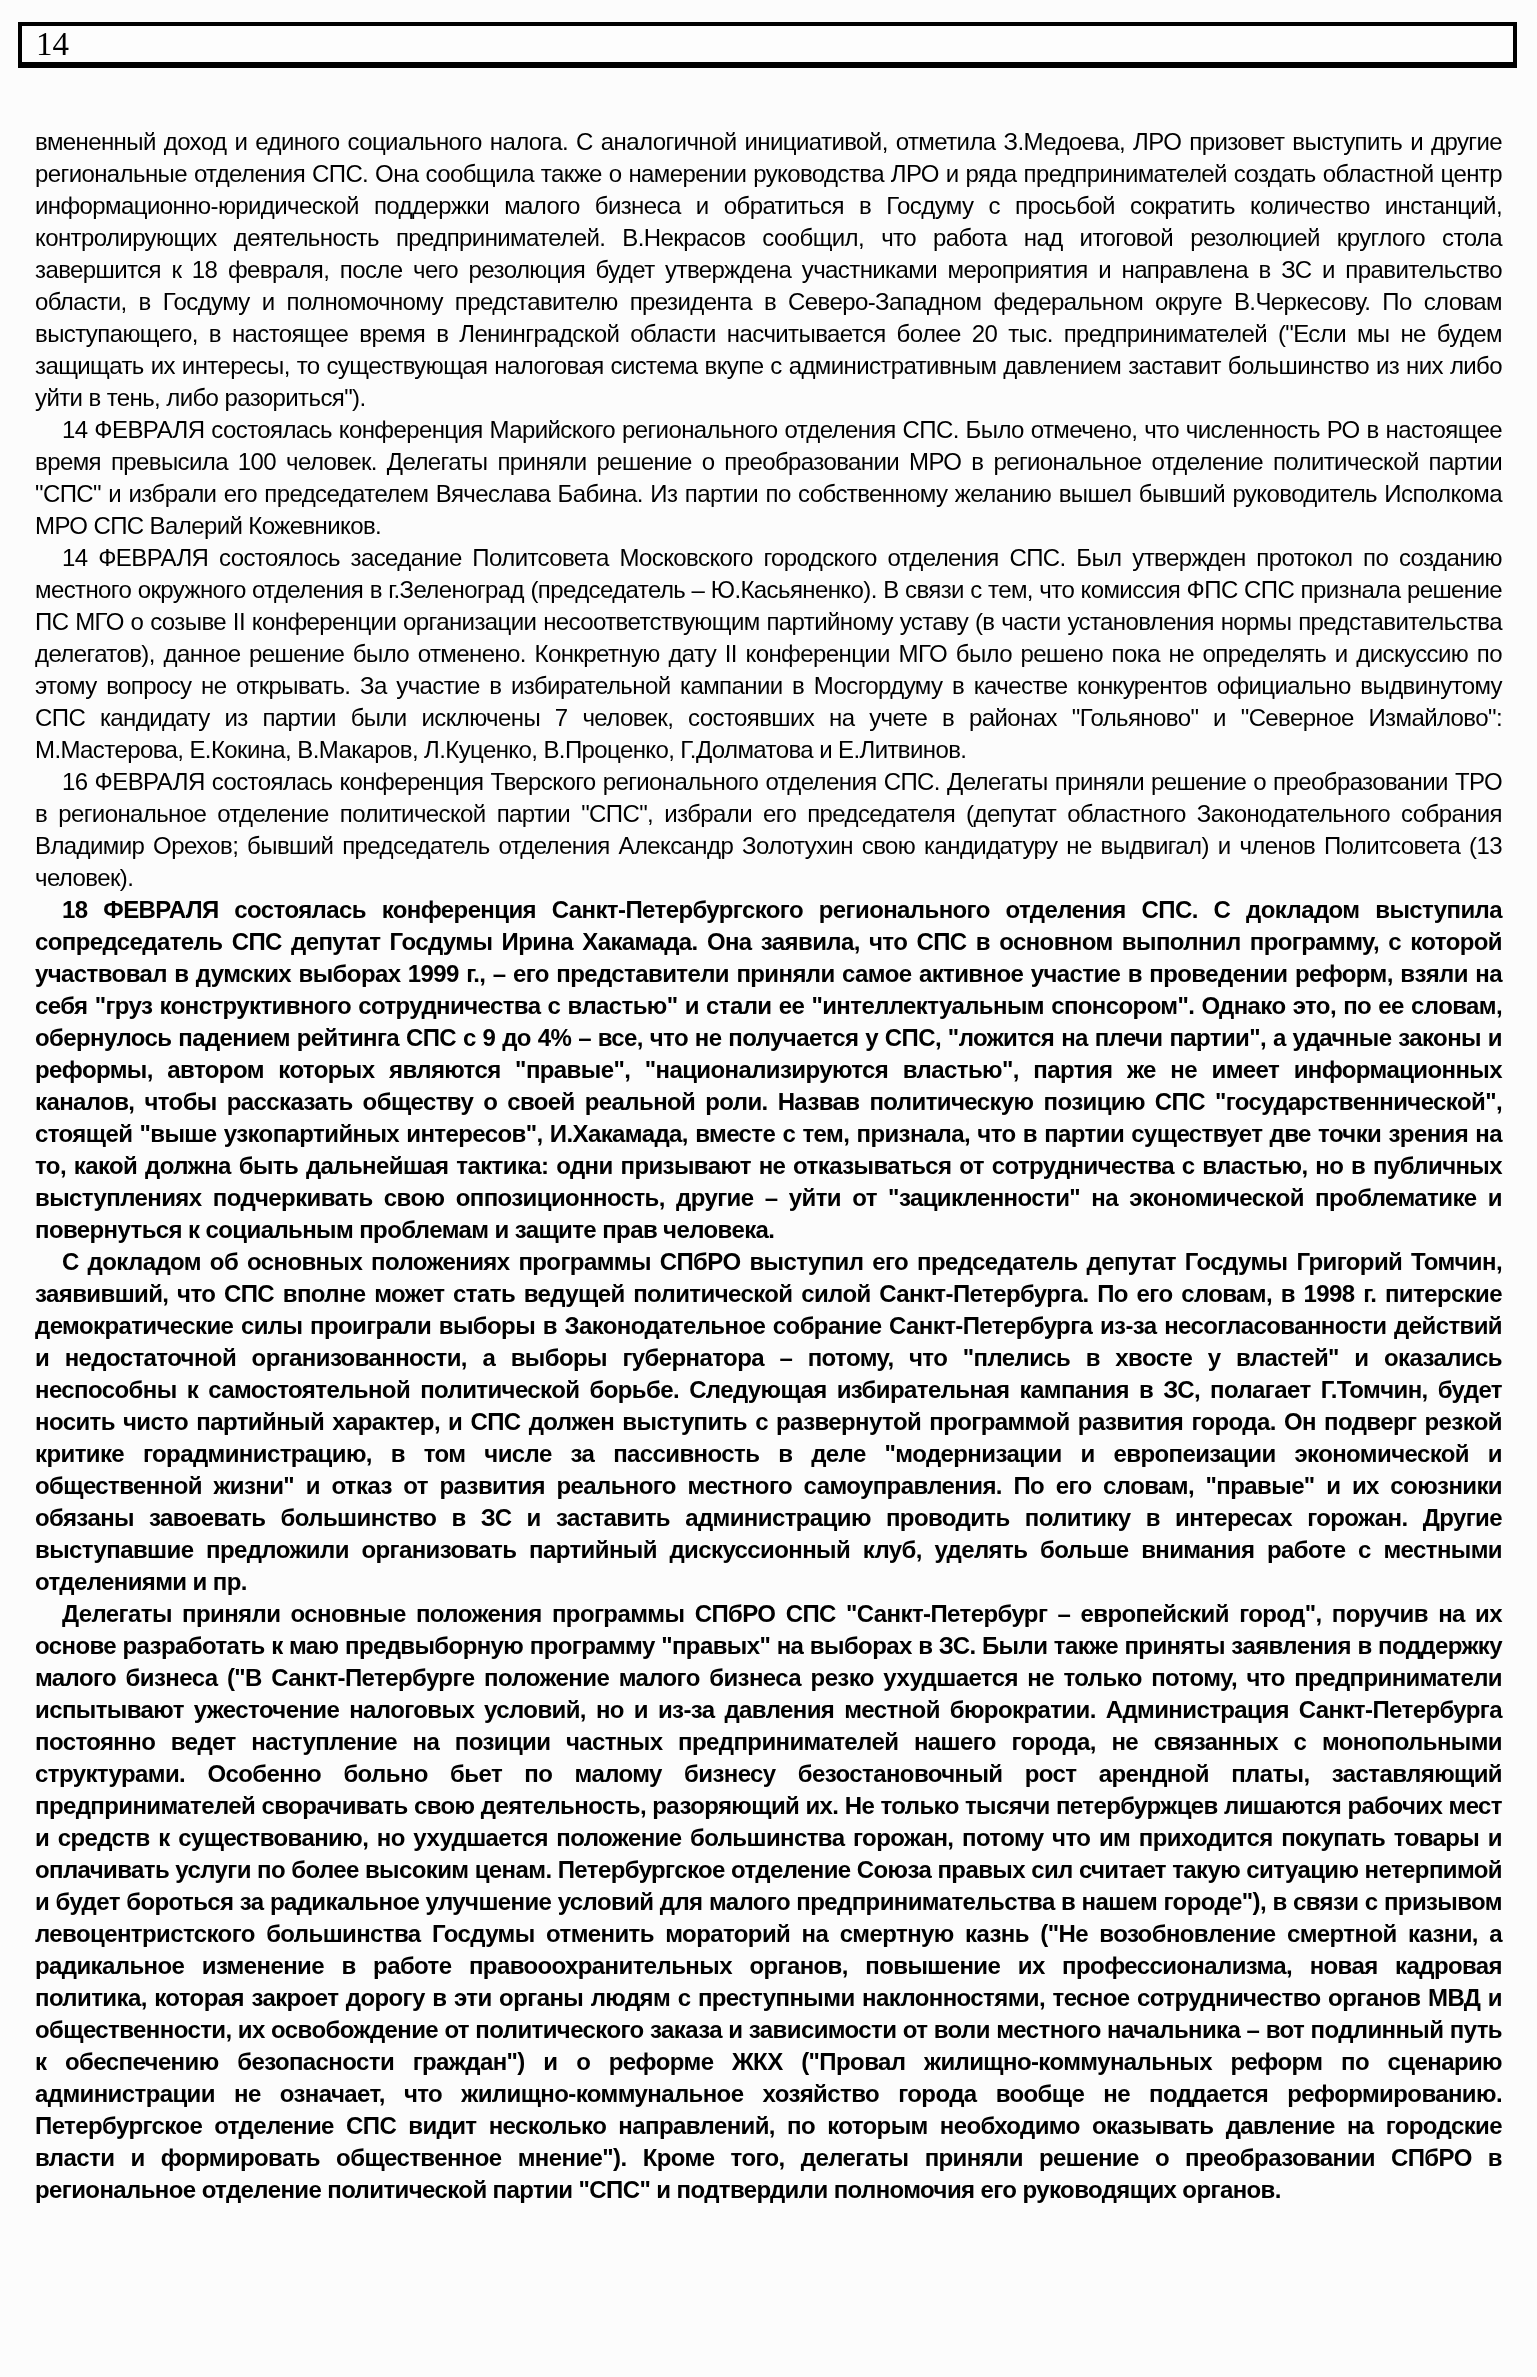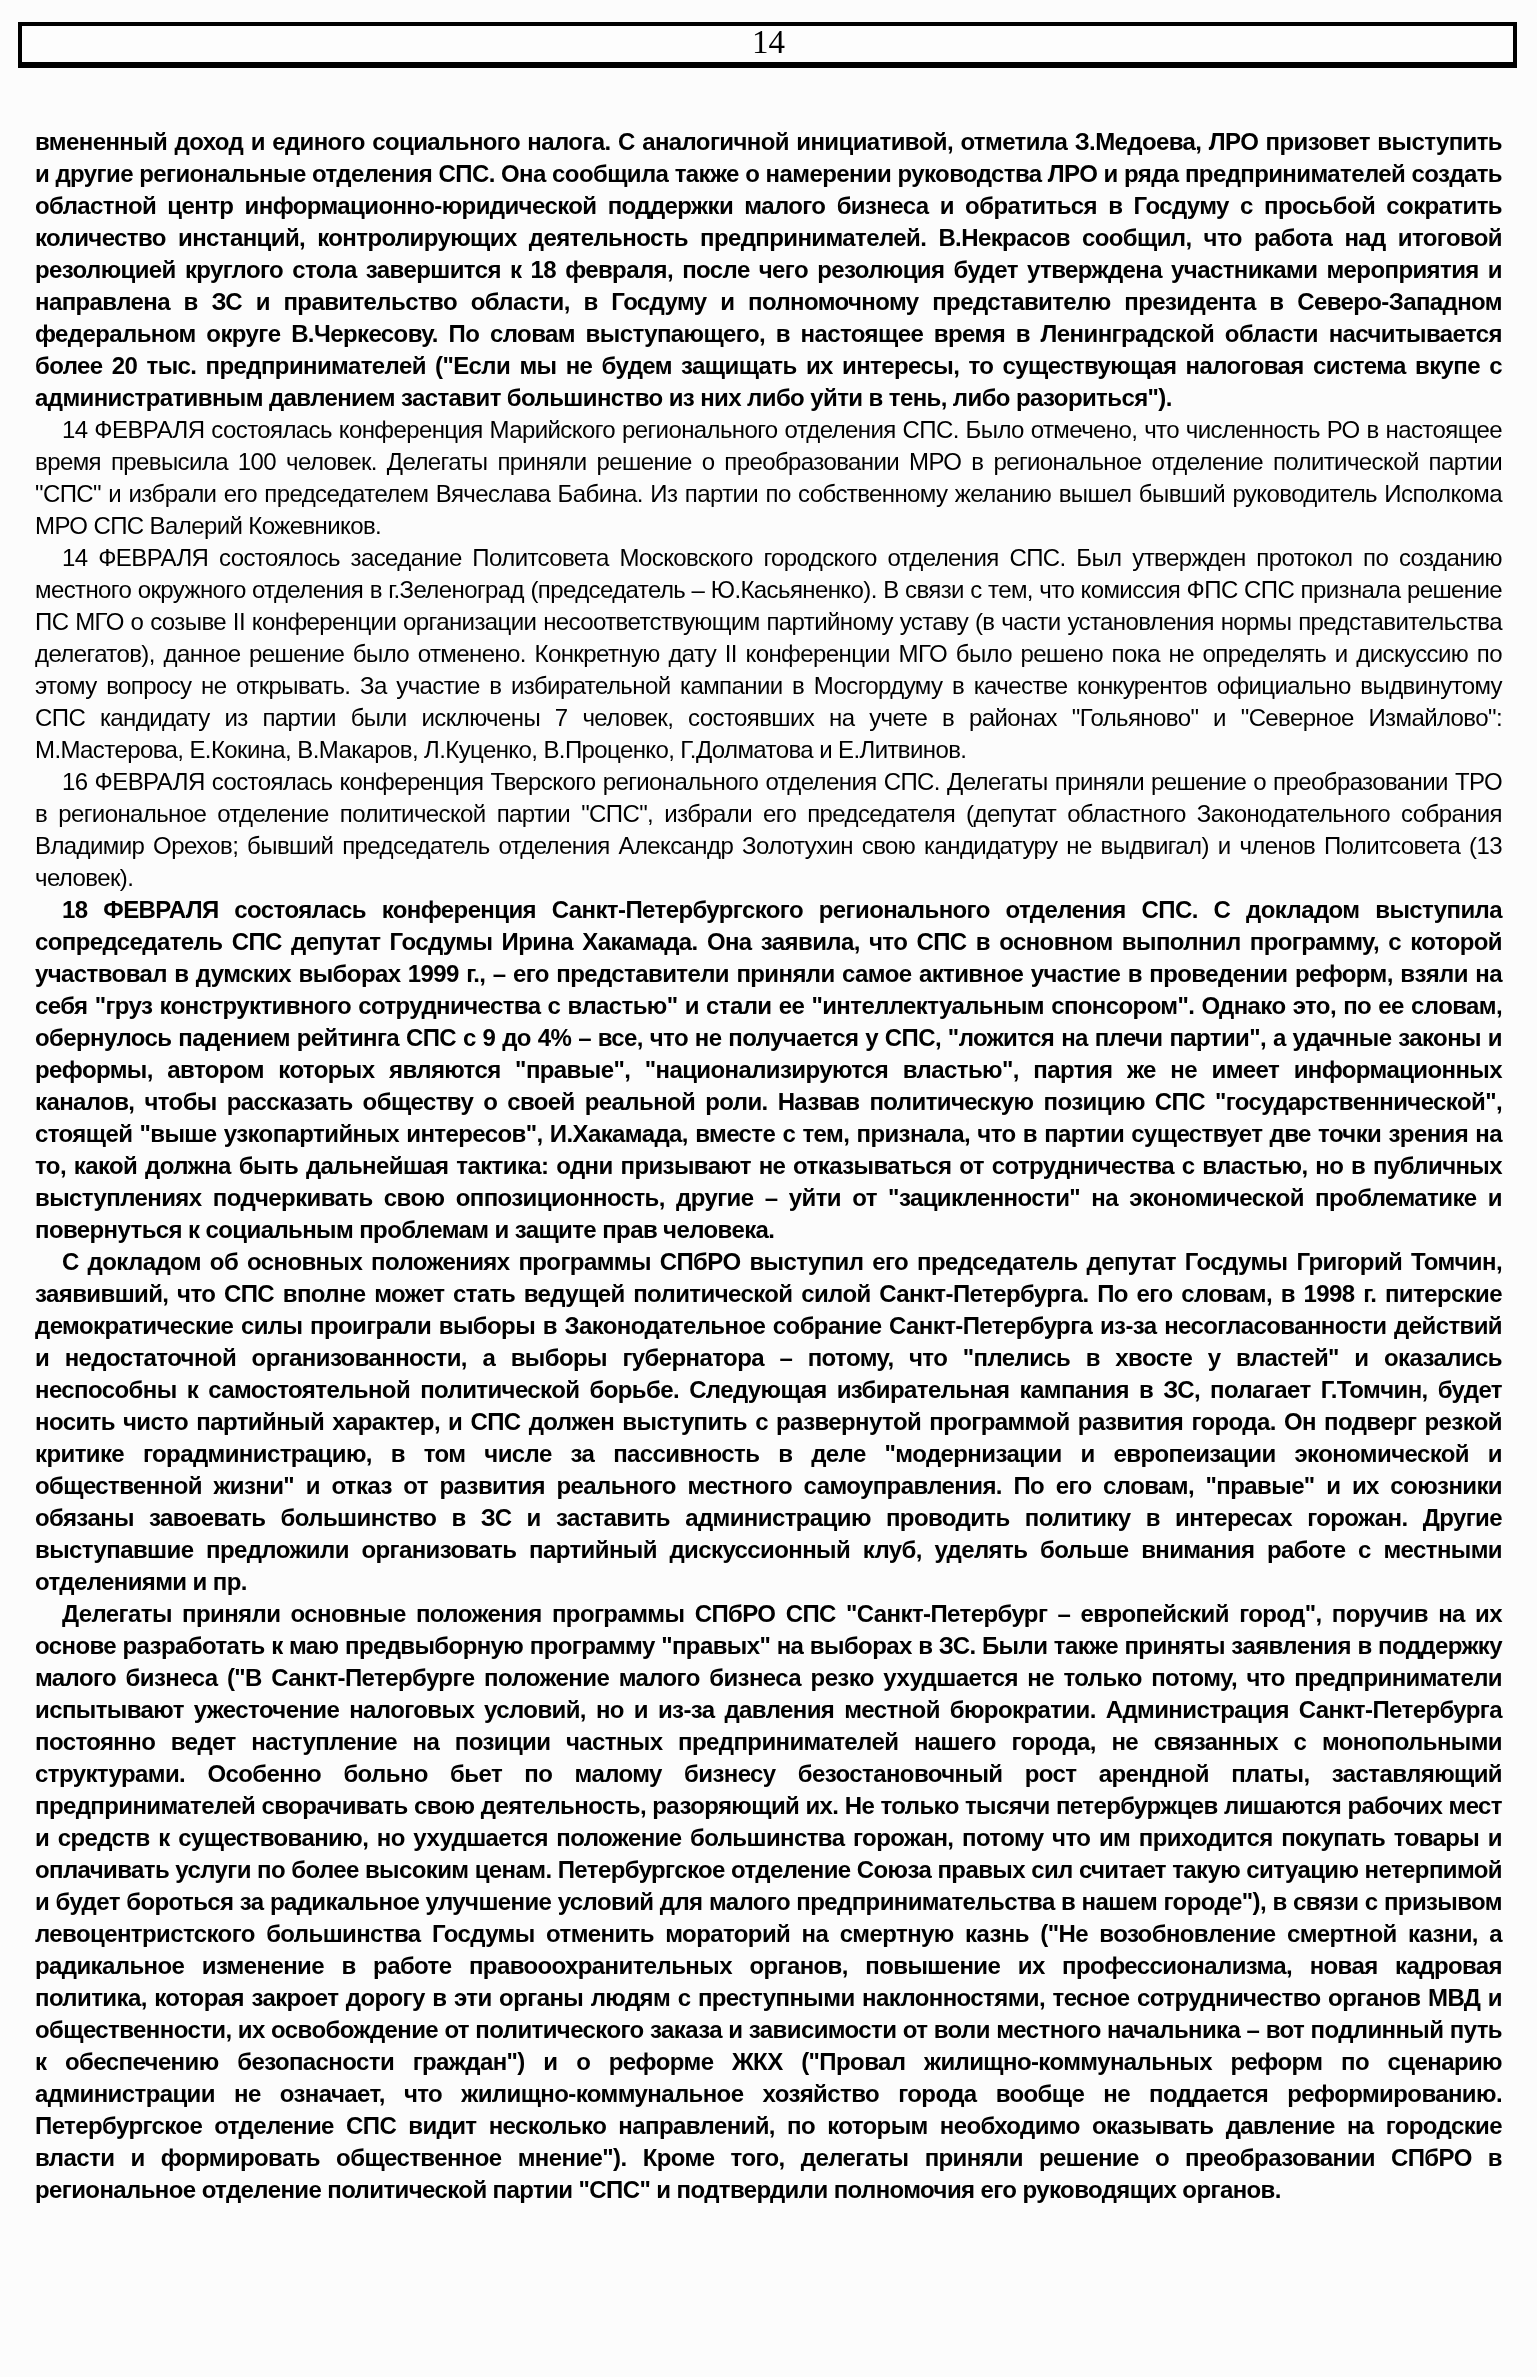--- a/index.html
+++ b/index.html
@@ -23,21 +23,20 @@
     left: 18px;
     right: 20.5px;
     height: 36px;
     border: 4.5px solid #000;
     border-bottom-width: 6.4px;
     background: #fdfdfd;
     display: flex;
     align-items: center;
     justify-content: space-between;
     padding: 0 11.5px 0 14px;
-    flex-direction: column;
   }
   .page-number {
     font-family: "Liberation Serif", serif;
     font-size: 33px;
     line-height: 1;
     color: #000;
   }
   .header-title {
     font-family: "Liberation Serif", serif;
     font-style: italic;
@@ -58,21 +57,20 @@
     text-align: justify;
     color: #000;
   }
   .article p.para {
     margin: 0;
     padding: 0;
     text-indent: 27px;
   }
   .article p.para.no-indent {
     text-indent: 0;
-    font-weight: bold;
   }
   .article p.para.bold {
     font-weight: bold;
   }
 </style>
 </head>
 <body>
 
 <div class="page">
 

